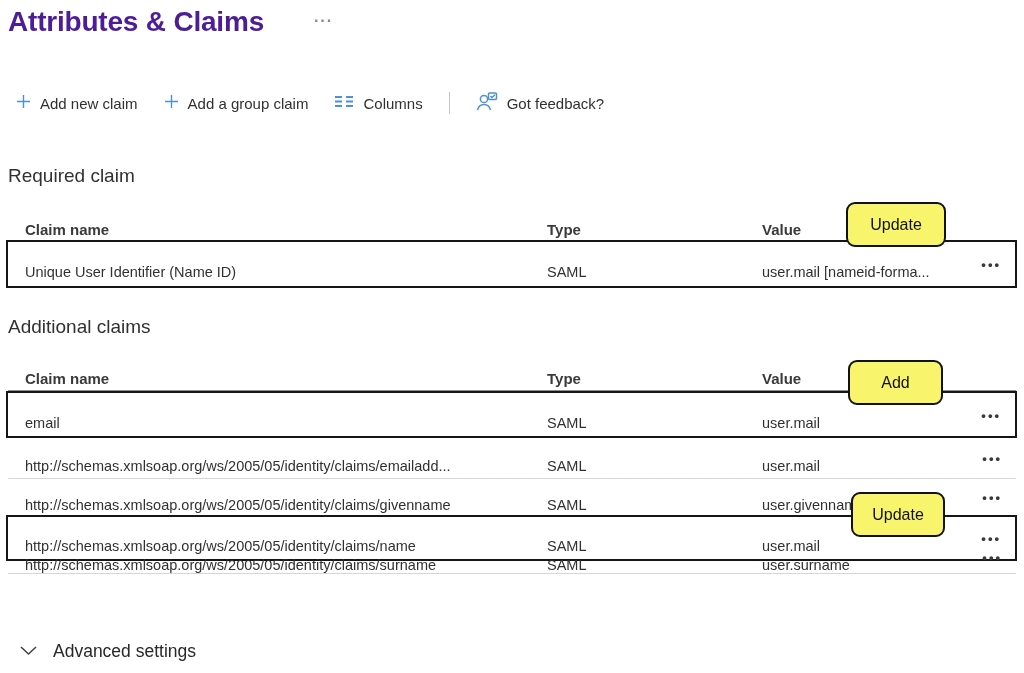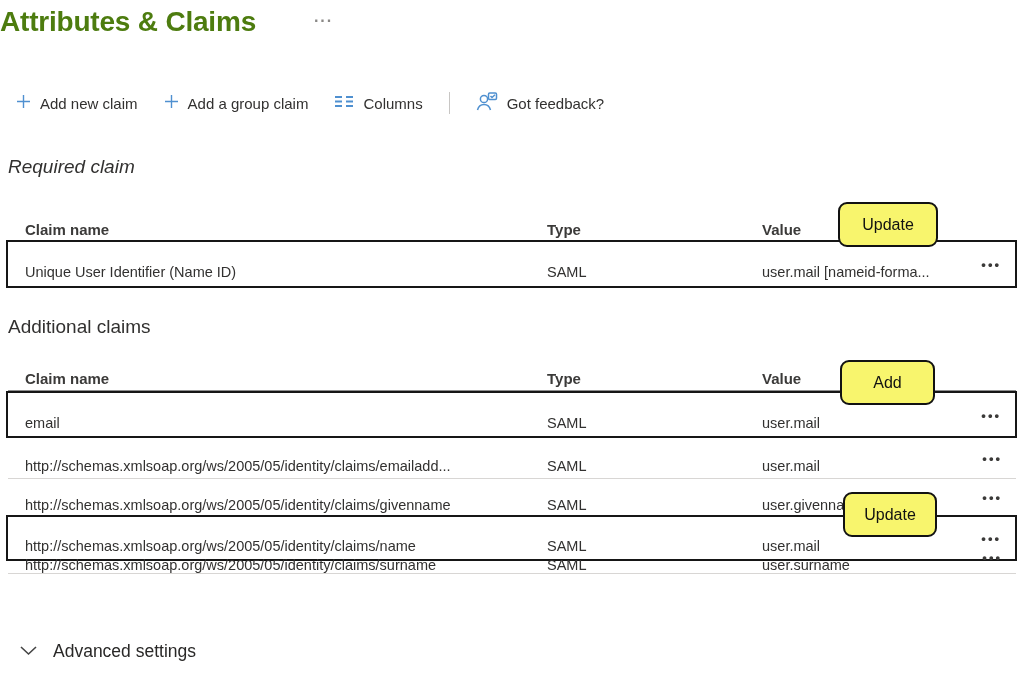--- a/index.html
+++ b/index.html
@@ -1,21 +1,21 @@
 <!DOCTYPE html>
 <html><head>
 <meta charset="utf-8">
 <style>
   * { margin:0; padding:0; box-sizing:border-box; }
   html,body { background:#ffffff; }
   body { font-family:"Liberation Sans", sans-serif; color:#292827; }
   .canvas { position:relative; width:1024px; height:673px; background:#fff; overflow:hidden; }
 
   
-  .page-title { position:absolute; left:0; top:6px; font-size:28px; font-weight:700; color:#4d7c0f; letter-spacing:-0.2px; }
+  .page-title { position:absolute; left:8px; top:6px; font-size:28px; font-weight:700; color:#4c1d95; letter-spacing:-0.2px; }
   .title-more { position:absolute; left:314px; top:12px; font-size:16px; font-weight:700; color:#8a8886; background:none; border:none; letter-spacing:1px; cursor:pointer; }
 
   
   .toolbar { position:absolute; left:16px; top:88px; height:30px; display:flex; align-items:center; gap:26px; }
   .tb-btn { display:flex; align-items:center; gap:9px; background:none; border:none; font-family:Liberation Sans, sans-serif; font-size:15px; color:#323130; cursor:pointer; }
   .tb-divider { width:1px; height:22px; background:#c8c6c4; }
   .icon-blue { color:#4f90d0; }
 
   
   .section-title { position:absolute; left:8px; font-size:19px; color:#323130; }
@@ -29,21 +29,21 @@
   .row { position:absolute; left:8px; width:1008px; }
   .cell { position:absolute; top:50%; transform:translateY(-50%); font-size:14.5px; color:#323130; white-space:nowrap;margin-top:8px; }
   .c-name { left:17px; max-width:505px; overflow:hidden; }
   .c-type { left:539px; }
   .c-value { left:754px; max-width:190px; overflow:hidden; }
   .row-menu { position:absolute; right:14px; top:50%; transform:translateY(-50%); background:none; border:none; font-size:13px; font-weight:700; letter-spacing:2px; color:#3b3a39; cursor:pointer; }
   .sep { border-bottom:1px solid #d8d6d4; }
   .ann-box { border:2px solid #161616; background:#fff; }
 
   
-  .callout { position:absolute; background:#f8f56d; border:2.5px solid #121212; border-radius:9px; display:flex; align-items:center; justify-content:center; font-size:16px; color:#111; z-index:5; }
+  .callout { position:absolute; background:#f8f56d; border:2.5px solid #121212; border-radius:9px; display:flex; align-items:center; justify-content:center; font-size:16px; color:#111; z-index:5;margin-left:8px; }
 
   
   .advanced { position:absolute; left:20px; top:641px; display:flex; align-items:center; gap:16px; background:none; border:none; cursor:pointer; }
   .advanced .label { font-family:"Liberation Sans",sans-serif; font-size:17.5px; color:#292827; }
 </style>
 </head>
 <body>
 
 <div class="canvas">
 
@@ -91,21 +91,21 @@
             <path d="M1.5 18c1-4 4-5.5 6.5-5.5S13.5 14 14.5 18"></path>
             <rect x="12.5" y="1" width="8" height="6.5" rx="1.2"></rect>
             <path d="M14.5 4l1.5 1.5L19 2.8"></path>
           </g>
         </svg>
       </span>
       <span>Got feedback?</span>
     </button>
   </div>
 
-  <div class="section-title" style="top:156px;font-style:italic;">Required claim</div>
+  <div class="section-title" style="top:165px;">Required claim</div>
 
   <div class="thead" style="top:208px;">
     <span class="cell c-name">Claim name</span>
     <span class="cell c-type">Type</span>
     <span class="cell c-value">Value</span>
   </div>
   <div class="hline" style="top:241px;"></div>
 
   <div class="row ann-box" style="left:6px; width:1011px; top:240px; height:48px;padding-left:36px;">
     <span class="cell c-name">Unique User Identifier (Name ID)</span>

